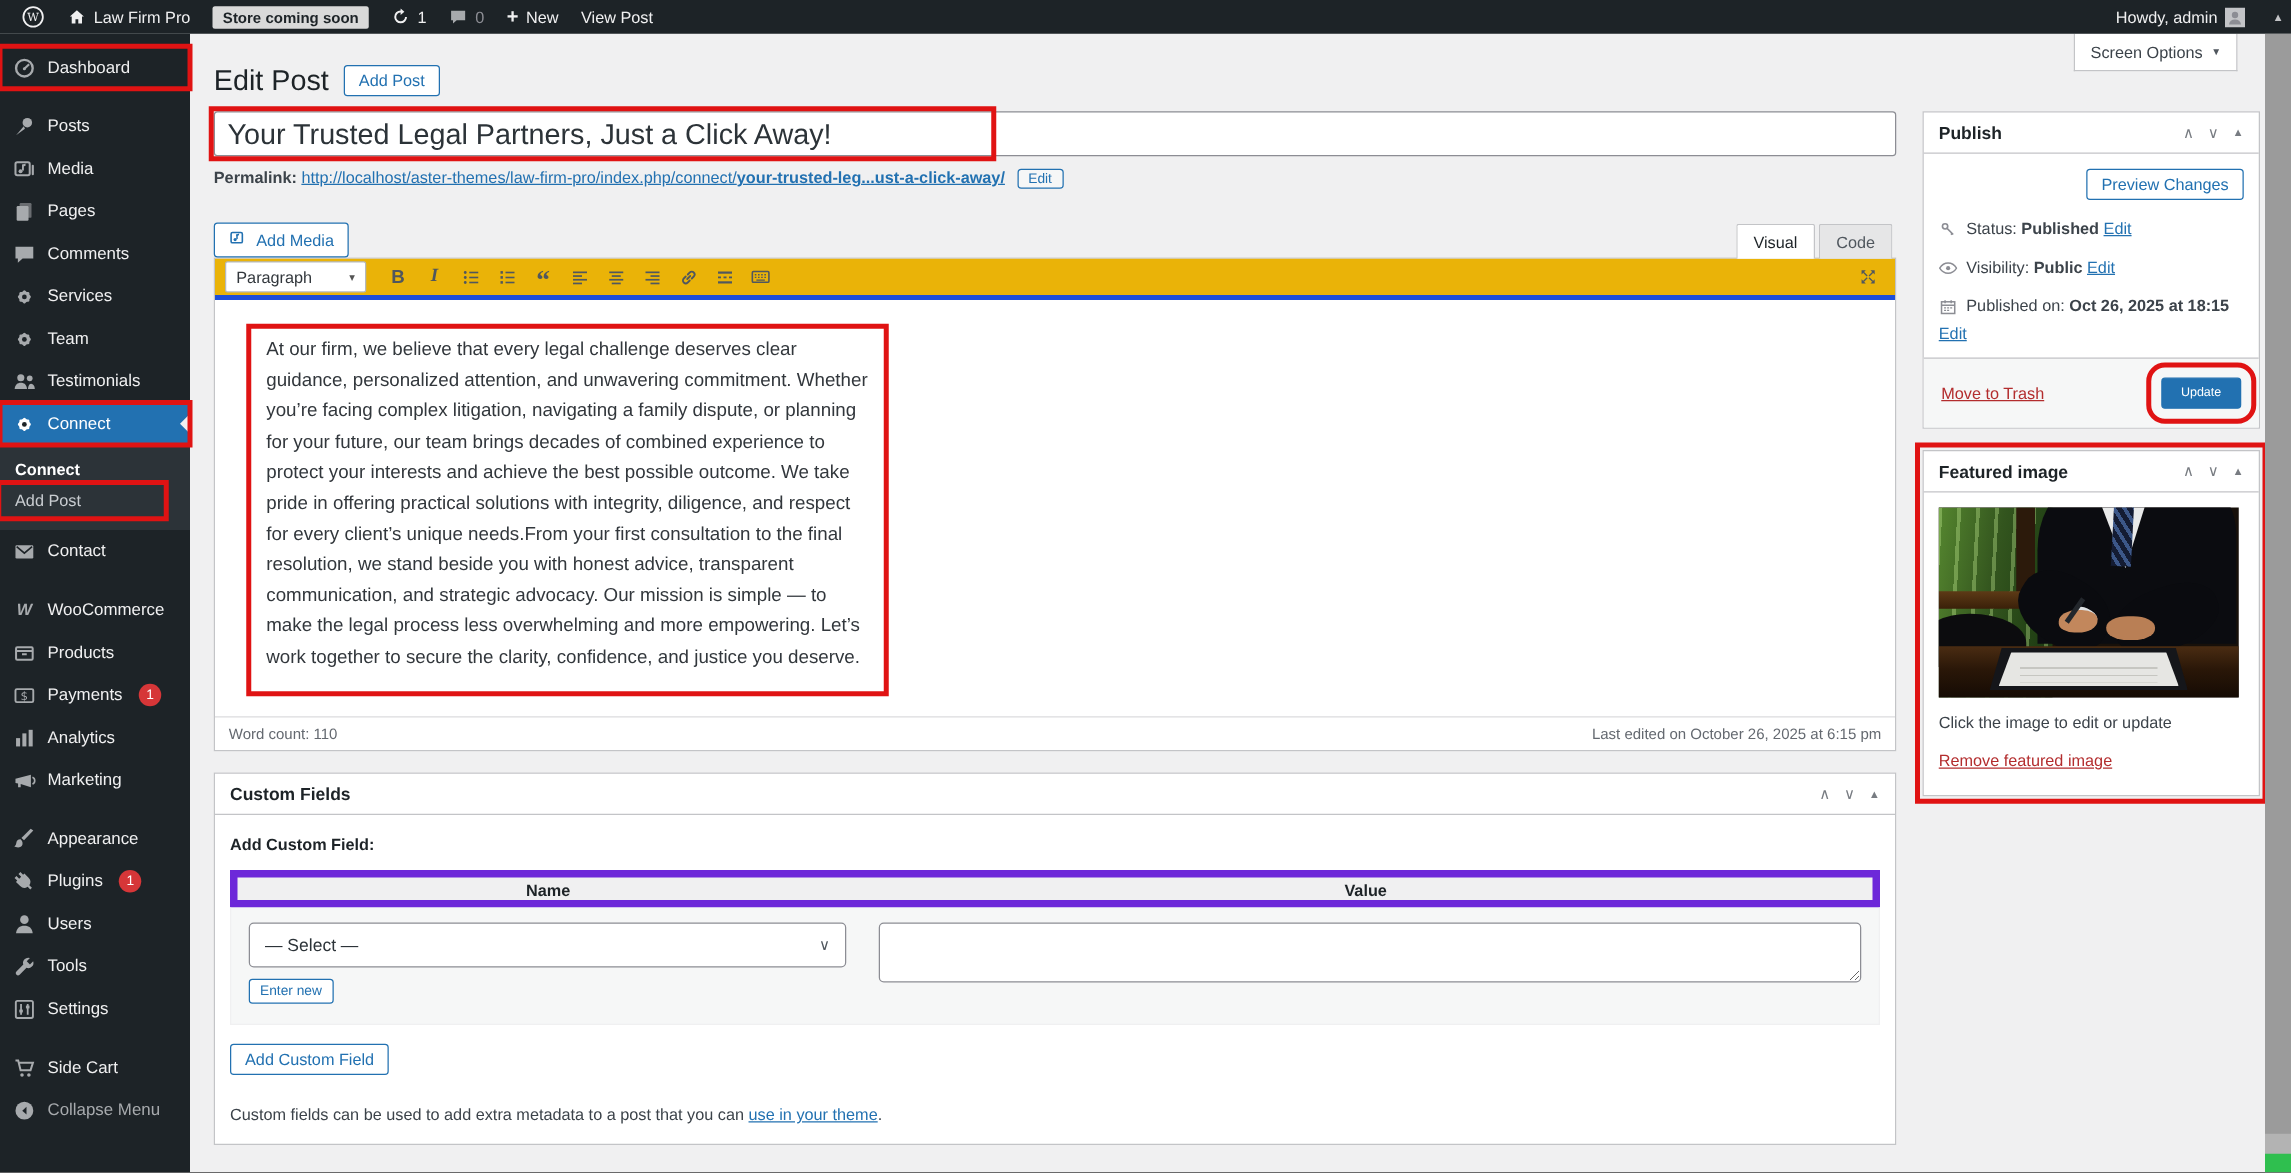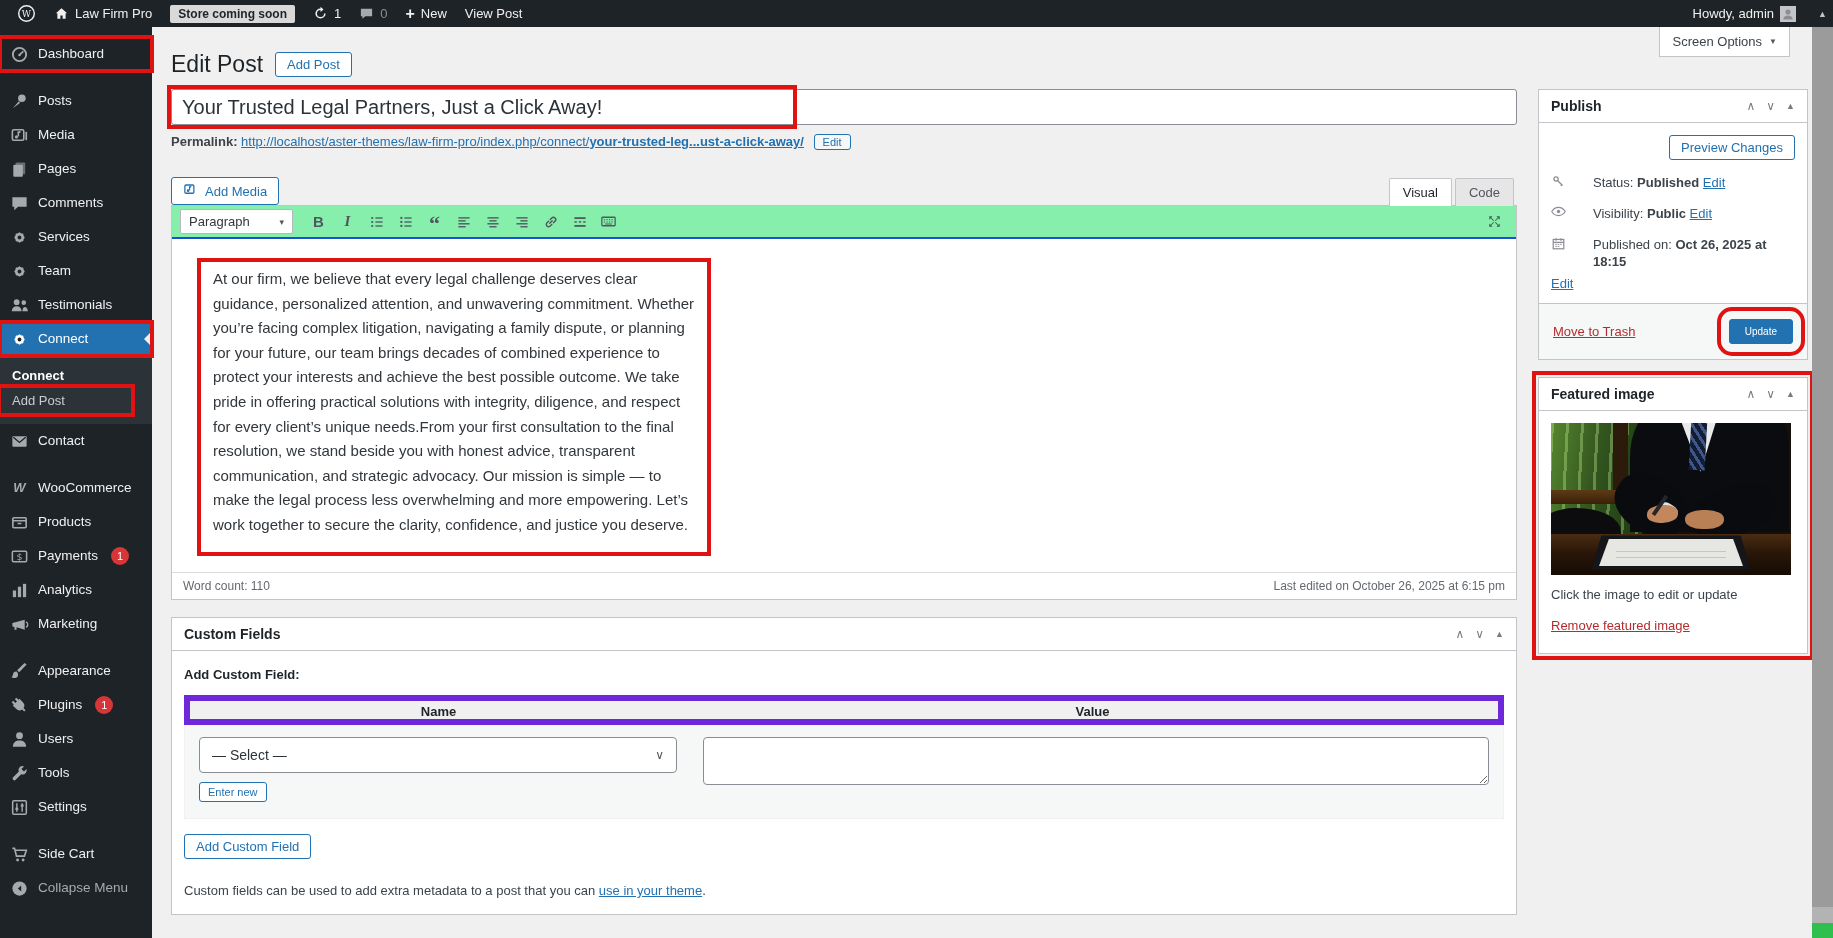--- a/index.html
+++ b/index.html
@@ -54,34 +54,34 @@
   .btn-secondary{background:#fff;border:1px solid var(--blue);color:var(--blue);border-radius:3px;padding:4px 11px;font-size:13px}
   .btn-small{background:#f6f7f7;border:1px solid var(--blue);color:var(--blue);border-radius:3px;padding:1px 8px;font-size:11px;margin-left:6px}
   .btn-primary{background:var(--blue);border:1px solid var(--blue);color:#fff;border-radius:3px;padding:6px 15px;font-size:10px}
 
   .layout{display:flex;gap:21px;align-items:flex-start}
   .main-col{flex:1;min-width:0}
   .side-col{width:270px;flex:0 0 270px}
 
   
   .title-wrap{position:relative;margin-bottom:9px}
-  .title-input{width:100%;height:36px;border:1px solid #8c8d94;border-radius:3px;padding:3px 10px;font-size:20px;color:#2c3338;background:#fff;font-family:inherit}
+  .title-input{width:100%;height:36px;border:1px solid #8c8d94;border-radius:3px;padding:3px 10px;font-size:23px;color:#2c3338;background:#fff;font-family:inherit}
   .ann-title{position:absolute;left:-4px;top:-4px;width:630px;height:44px;border:4px solid var(--ann);pointer-events:none}
   .permalink{font-size:13px;color:#3c434a;margin-bottom:20px}
   .permalink a{color:var(--blue)}
   .permalink .slug{font-weight:bold}
 
   
   .editor-tools{display:flex;justify-content:space-between;align-items:flex-end;margin-top:24px;height:31px}
   .add-media{display:inline-flex;align-items:center;gap:7px;background:#fff;border:1px solid var(--blue);color:var(--blue);border-radius:3px;padding:4px 11px;font-size:13px}
   .editor-tabs{display:flex;gap:3px;margin-right:3px}
   .tab{padding:6px 13px;font-size:13px;border:1px solid var(--border);border-bottom:none;color:#50575e;background:#e6e6e7;border-radius:2px 2px 0 0;cursor:pointer;position:relative;top:1px}
   .tab.active{background:#fff;color:#1d2327}
   .editor-box{border:1px solid var(--border);background:#fff}
-  .mce-toolbar{display:flex;align-items:center;gap:2px;background:#86efac;border-bottom:2px solid #1d4ed8;padding:4px 8px;height:33px}
+  .mce-toolbar{display:flex;align-items:center;gap:2px;background:#eab308;border-bottom:4px solid #1d4ed8;padding:4px 8px;height:33px}
   .para-select{display:flex;align-items:center;justify-content:space-between;width:113px;height:25px;background:#fff;border:1px solid #b4b9be;border-radius:2px;padding:0 8px;font-size:13px;color:#32373c;margin-right:10px;cursor:pointer}
   .para-caret{font-size:9px;color:#555}
   .mce-btn{width:27px;height:25px;display:flex;align-items:center;justify-content:center;background:none;border:none;color:#50575e;cursor:pointer}
   .mce-btn svg{display:block}
   .mce-fullscreen{margin-left:auto}
   .editor-body{height:333px;padding:19px 0 0 25px;overflow:hidden}
   .post-body{width:514px;border:4px solid var(--ann);padding:5px 12px 14px;font-size:15px;line-height:24.6px;color:#32373c}
   .status-bar{display:flex;justify-content:space-between;align-items:center;border-top:1px solid #dcdcde;padding:6px 11px;font-size:12px;color:#646970;background:#fff}
 
   
@@ -106,21 +106,21 @@
   .fselect-caret{color:#50575e;font-size:12px}
   .enter-new{margin-top:9px;background:#fff;border:1px solid var(--blue);color:var(--blue);border-radius:3px;font-size:11px;padding:3px 8px}
   .cf-textarea{width:100%;height:48px;border:1px solid #8c8d94;border-radius:4px;resize:both;font-family:inherit;font-size:14px;padding:6px 8px;background:#fff}
   .add-cf{margin-top:15px}
   .cf-footer{margin-top:24px;font-size:13px;color:#3c434a}
   .cf-footer a{color:var(--blue)}
 
   
   .publish-body{padding:12px 12px 0;font-size:13px;color:var(--txt)}
   .preview-row{text-align:right;margin-bottom:14px}
-  .misc-row{display:flex;gap:27px;align-items:flex-start;margin:0 0 14px;line-height:17px}
+  .misc-row{display:flex;gap:7px;align-items:center;margin:0 0 14px;line-height:17px}
   .misc-icon{color:#8c8d94;flex:0 0 15px;display:flex;justify-content:center;padding-top:1px}
   .misc-row a,.pub-edit-link{color:var(--blue);text-decoration:underline;cursor:pointer}
   .pub-edit-link{display:inline-block;margin:-6px 0 12px 0;font-size:13px}
   .major-actions{display:flex;justify-content:space-between;align-items:center;background:#f6f7f7;border-top:1px solid var(--border);padding:15px 14px}
   .trash-link{color:var(--red);text-decoration:underline;cursor:pointer}
   .ann-update{outline:4px solid var(--ann);outline-offset:8px}
 
   
   .fi-box{margin-top:17px}
   .ann-featured{outline:4px solid var(--ann);outline-offset:2px}

